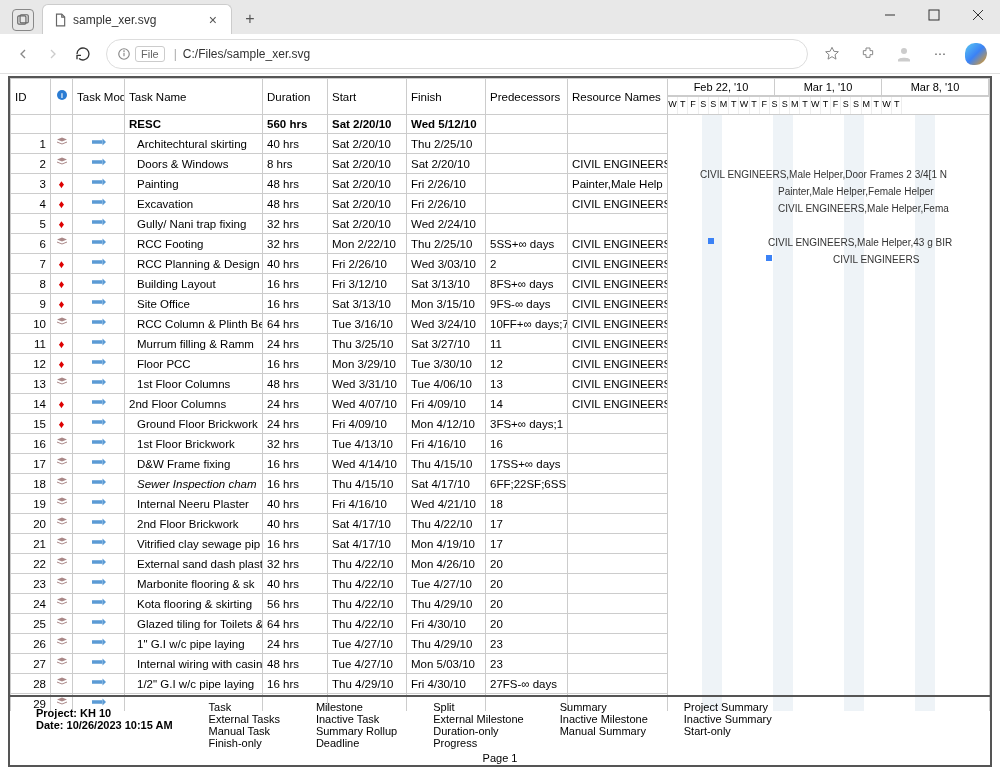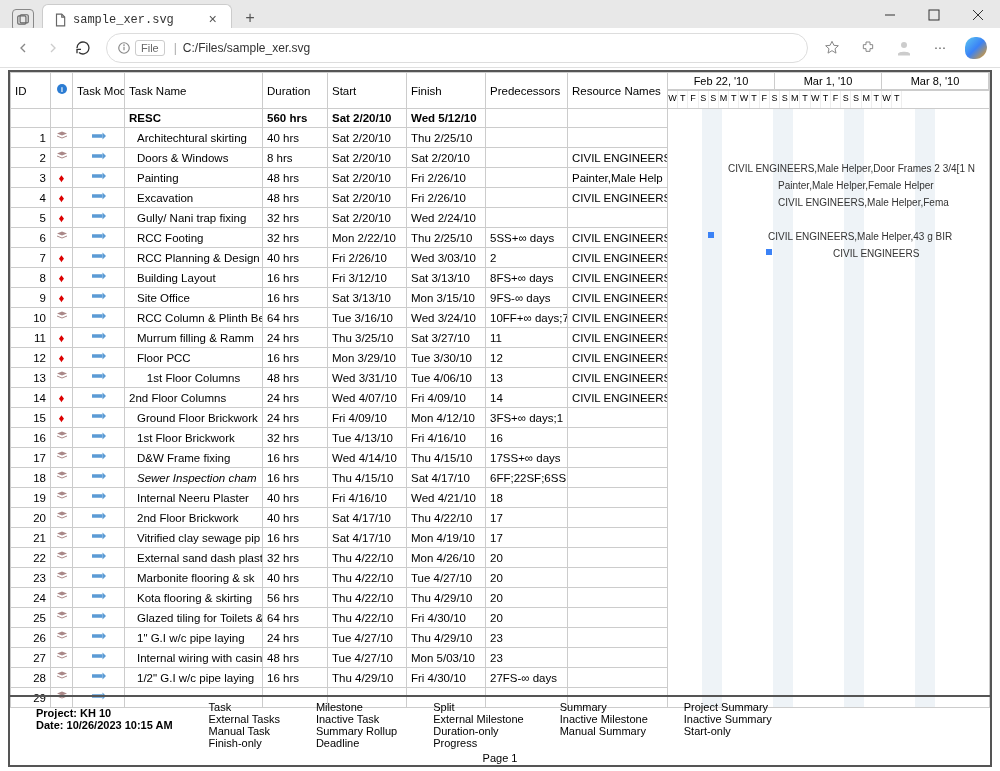--- a/index.html
+++ b/index.html
@@ -1,18 +1,18 @@
 <!DOCTYPE html>
 <html><head>
 <meta charset="utf-8">
 <style>
   * { box-sizing: border-box; }
   html, body { margin: 0; padding: 0; font-family: "Segoe UI", Arial, sans-serif; font-size: 12px; background: #f0f0f0; width: 1000px; height: 771px; overflow: hidden; }
   .window { width: 1000px; height: 771px; background: #e8e8e8; display: flex; flex-direction: column; }
-  .titlebar { height: 28px; background: #e8e8e8; display: flex; align-items: flex-start; font-family: Liberation Mono, monospace; }
+  .titlebar { height: 34px; background: #e8e8e8; display: flex; align-items: flex-start; }
   .tab-strip { display: flex; align-items: center; height: 34px; padding-left: 8px; }
   .app-icon { width: 22px; height: 22px; margin: 6px 8px 0 4px; border: 1px solid #888; border-radius: 4px; display: flex; align-items: center; justify-content: center; }
   .app-icon svg { width: 14px; height: 14px; }
   .tab { height: 30px; margin-top: 4px; background: #fff; border-radius: 6px 6px 0 0; display: flex; align-items: center; padding: 0 10px; min-width: 190px; border: 1px solid #ccc; border-bottom: none; }
   .tab .doc { width: 14px; height: 14px; margin-right: 6px; }
   .tab .label { flex: 1; font-size: 12px; color: #333; }
   .tab .close { font-size: 14px; color: #555; padding: 0 4px; cursor: pointer; }
   .newtab { width: 28px; height: 28px; margin: 4px 0 0 4px; display: flex; align-items: center; justify-content: center; font-size: 16px; color: #555; cursor: pointer; }
   .win-controls { margin-left: auto; display: flex; }
   .win-btn { width: 44px; height: 30px; display: flex; align-items: center; justify-content: center; color: #333; cursor: pointer; }
@@ -229,21 +229,21 @@
                 <td style="font-weight:bold;">Sat 2/20/10</td>
                 <td style="font-weight:bold;">Wed 5/12/10</td>
                 <td></td>
                 <td></td>
                 <td class="gantt-cell" rowspan="30">
                   <div class="gantt-area" id="gantt-area">
                     <div class="weekend-band" style="left: 34px;"></div>
                     <div class="weekend-band" style="left: 105px;"></div>
                     <div class="weekend-band" style="left: 176px;"></div>
                     <div class="weekend-band" style="left: 247px;"></div>
-                    <div class="gantt-label" style="top: 53px; left: 60px;">CIVIL ENGINEERS,Male Helper,Door Frames 2 3/4[1 N</div>
+                    <div class="gantt-label" style="top: 53px; left: 32px;">CIVIL ENGINEERS,Male Helper,Door Frames 2 3/4[1 N</div>
                     <div class="gantt-label" style="top: 70px; left: 110px;">Painter,Male Helper,Female Helper</div>
                     <div class="gantt-label" style="top: 87px; left: 110px;">CIVIL ENGINEERS,Male Helper,Fema</div>
                     <div class="gantt-label" style="top: 121px; left: 100px;">CIVIL ENGINEERS,Male Helper,43 g BIR</div>
                     <div class="gantt-label" style="top: 138px; left: 165px;">CIVIL ENGINEERS</div>
                     <div class="gantt-dot" style="left: 40px; top: 123px;"></div>
                     <div class="gantt-dot" style="left: 98px; top: 140px;"></div>
                   </div>
                 </td>
               </tr>
               <tr>
@@ -429,21 +429,21 @@
               <tr>
                 <td class="col-id" style="text-align:right;">13</td>
                 <td class="col-ind" style="text-align:center;"><span class="layers-cell"><svg viewBox="0 0 24 24">
                       <path d="M2 7l10-4 10 4-10 4z" fill="#a88"></path>
                       <path d="M2 12l10 4 10-4" fill="none" stroke="#a88" stroke-width="2"></path>
                     </svg></span></td>
                 <td class="col-mode layers-cell" style="text-align:center;"><svg viewBox="0 0 24 12" width="16" height="10">
                     <rect x="0" y="3" width="18" height="6" fill="#5b9bd5"></rect>
                     <path d="M18 0 L24 6 L18 12 Z" fill="#5b9bd5"></path>
                   </svg></td>
-                <td style="padding-left:4px;text-align:center;">1st Floor Columns</td>
+                <td style="padding-left:12px;">1st Floor Columns</td>
                 <td style="">48 hrs</td>
                 <td style="">Wed 3/31/10</td>
                 <td style="">Tue 4/06/10</td>
                 <td>13</td>
                 <td>CIVIL ENGINEERS,M</td>
               </tr>
               <tr>
                 <td class="col-id" style="text-align:right;">14</td>
                 <td class="col-ind" style="text-align:center;"><span class="ind-red">♦</span></td>
                 <td class="col-mode layers-cell" style="text-align:center;"><svg viewBox="0 0 24 12" width="16" height="10">

